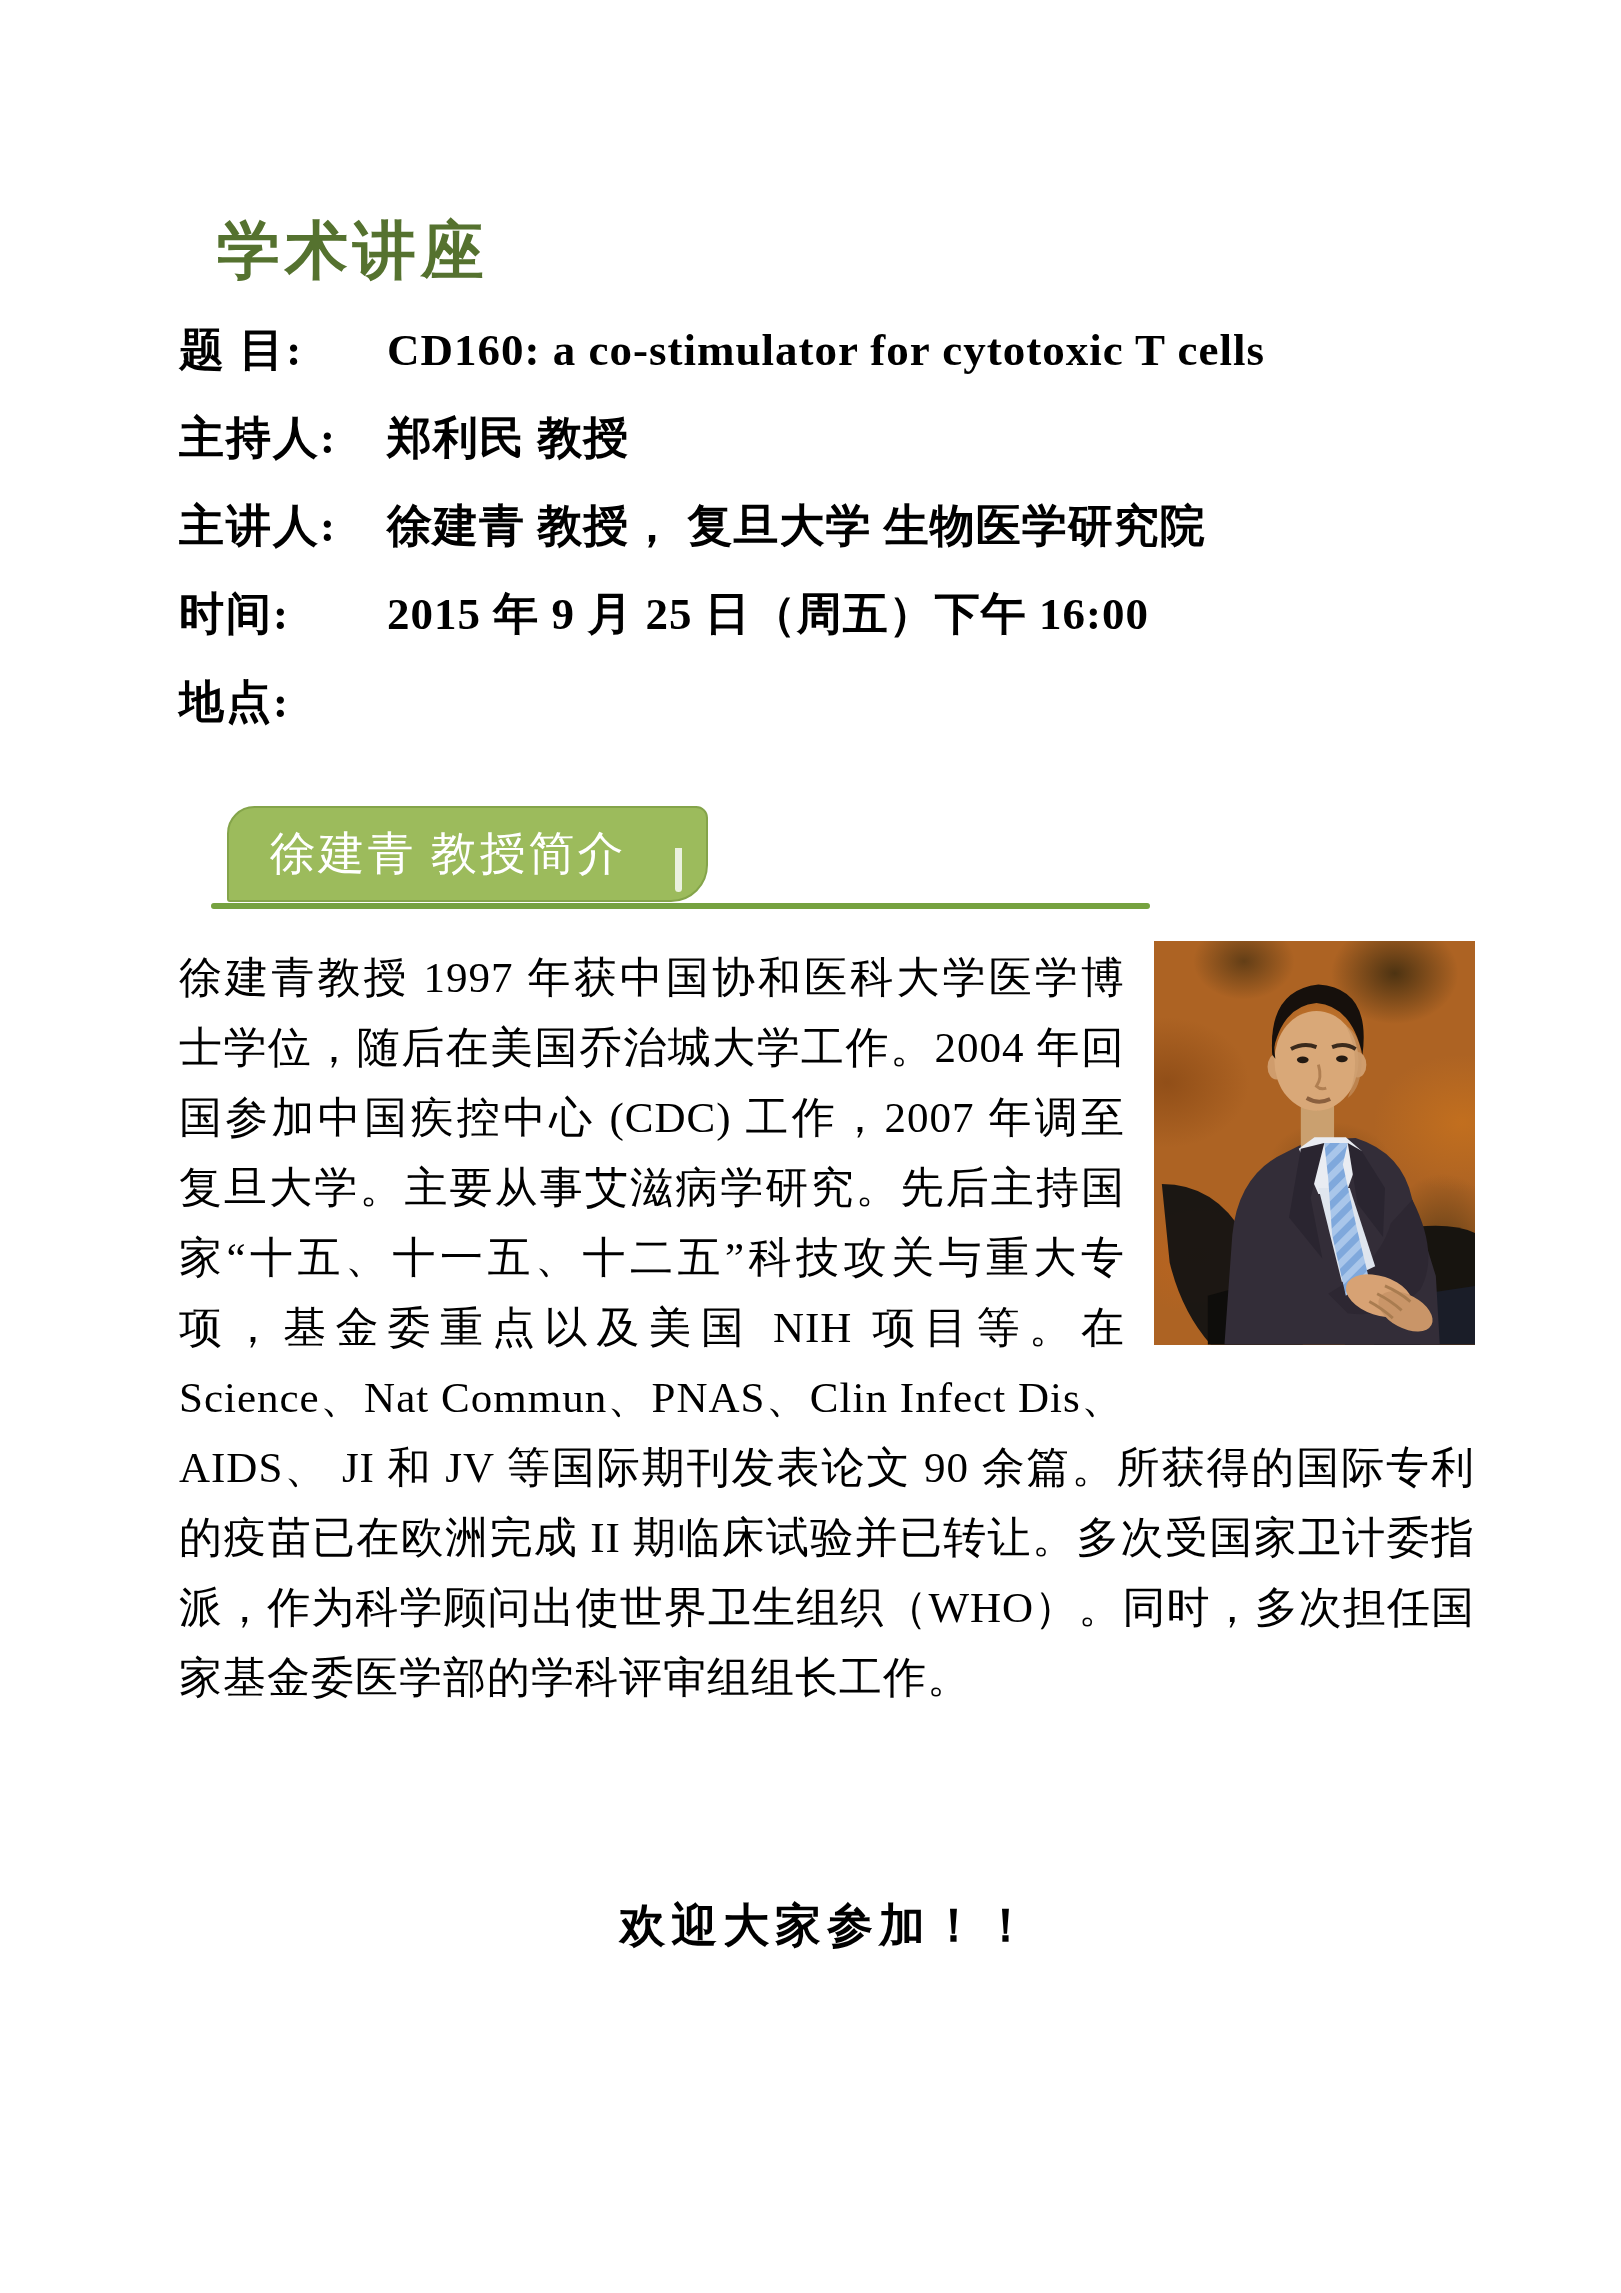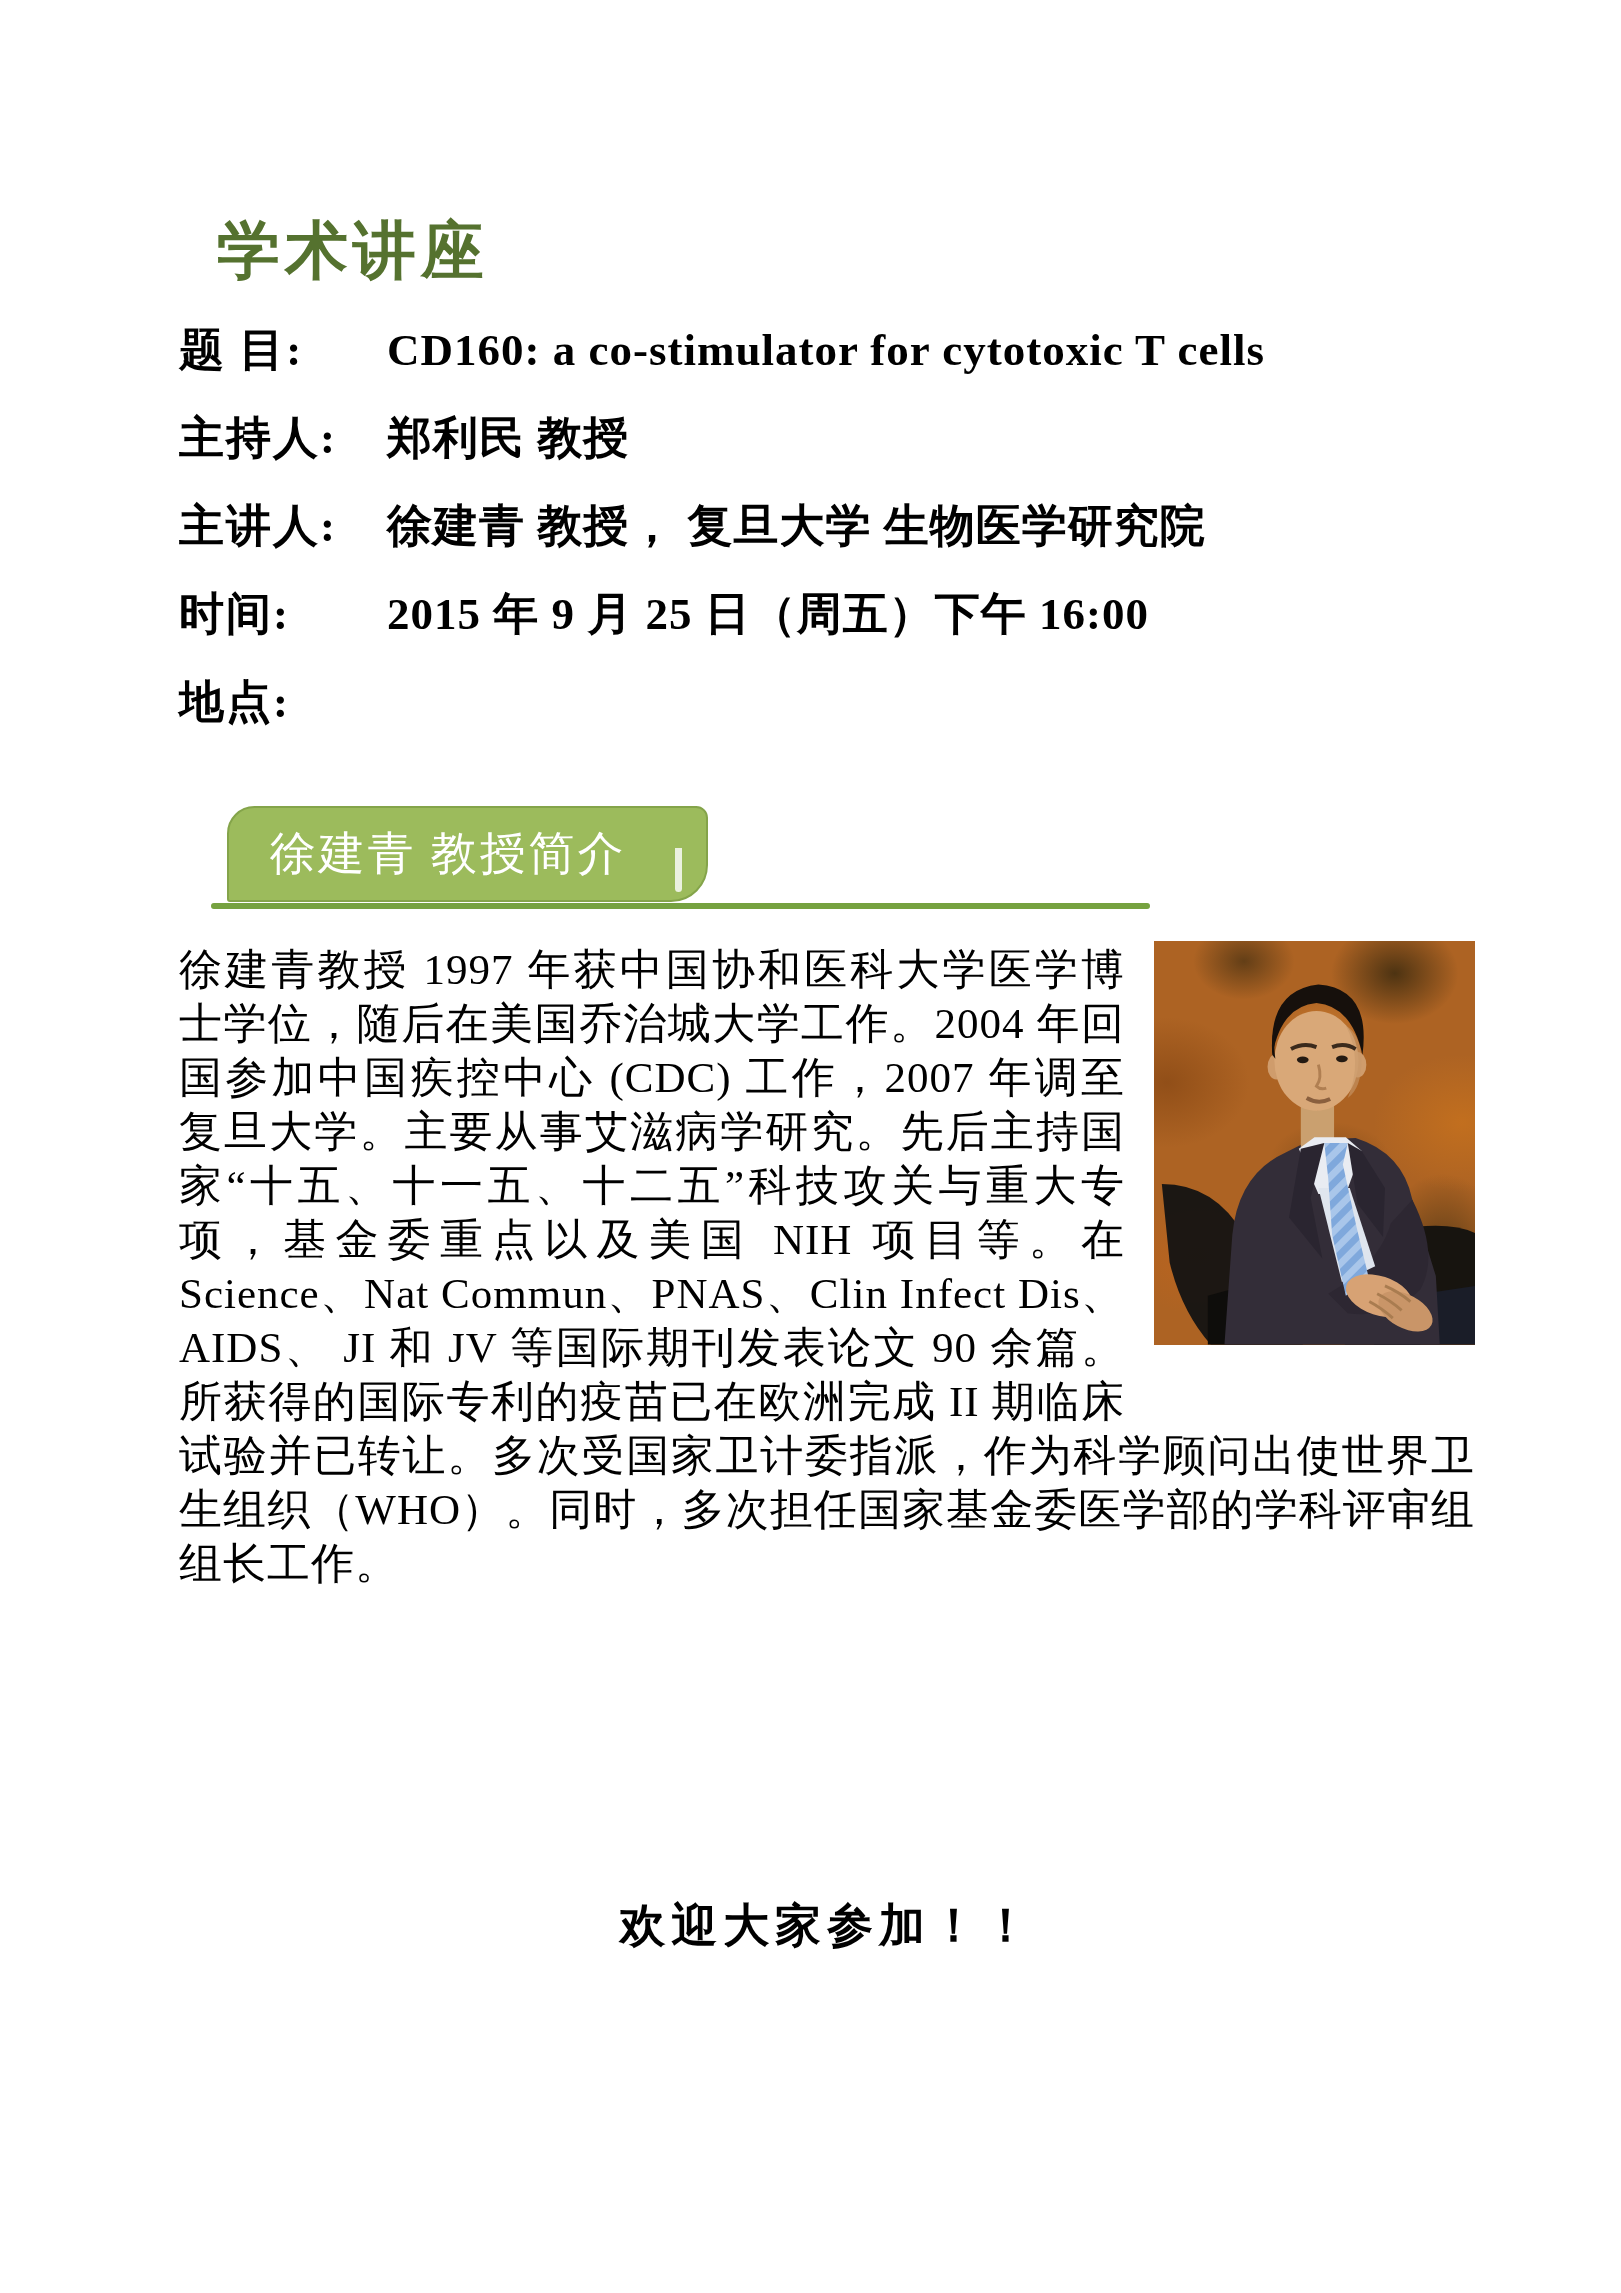--- a/index.html
+++ b/index.html
@@ -30,21 +30,21 @@
     font-size:46px;color:#ffffff;letter-spacing:2.9px;
   }
   .bio-box::after{ 
     content:"";position:absolute;right:23.5px;top:44%;bottom:7.8px;width:6.9px;
     background:#f4f7ee;opacity:.9;border-radius:0 0 7.8px 7.8px;
   }
 
   
   .bio-body{
     position:absolute;left:179px;top:943px;width:1296px;
-    font-size:43px;line-height:54px;color:#000;text-align:justify;letter-spacing:1px;
+    font-size:43px;line-height:70px;color:#000;text-align:justify;letter-spacing:1px;
   }
   .photo{
     float:right;width:321px;height:404px;margin:-2px 0 49px 29px;
     position:relative;overflow:hidden;
     background:
       radial-gradient(ellipse 98px 78px at 75% 8%, rgba(45,35,12,.75), transparent 65%),
       radial-gradient(ellipse 78px 59px at 28% 5%, rgba(50,38,14,.6), transparent 65%),
       radial-gradient(ellipse 127px 98px at 96% 45%, rgba(196,112,30,.9), transparent 70%),
       radial-gradient(ellipse 118px 93px at 4% 35%, rgba(140,75,22,.85), transparent 70%),
       radial-gradient(ellipse 88px 118px at 90% 78%, rgba(60,45,18,.7), transparent 70%),

